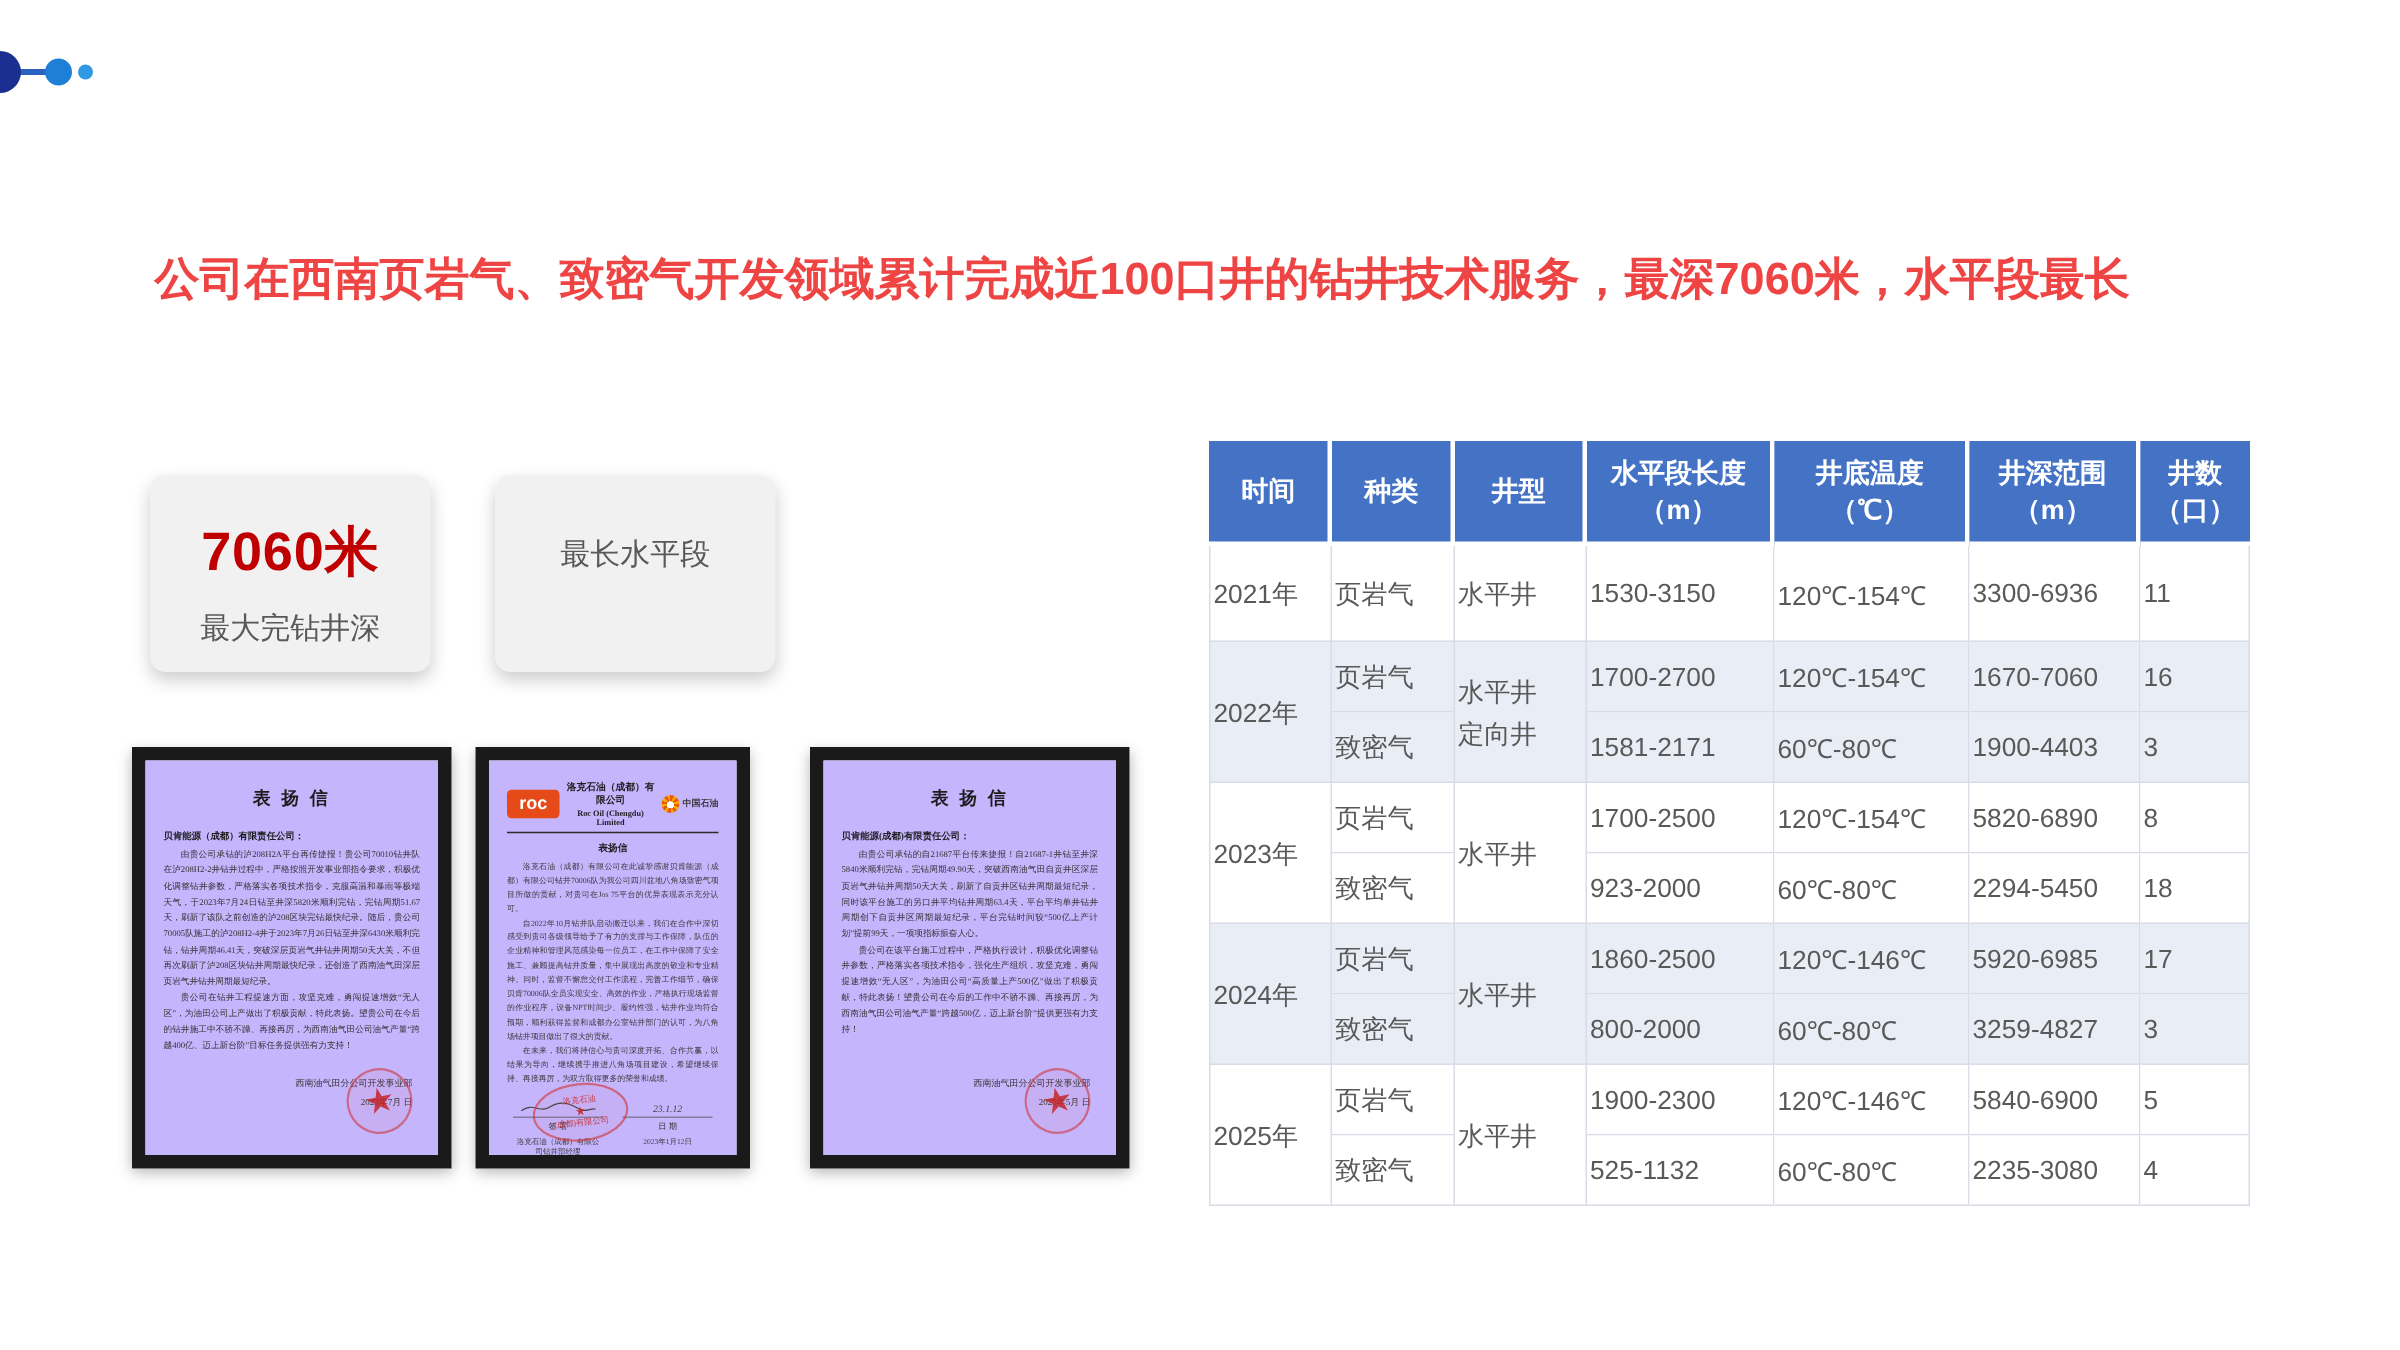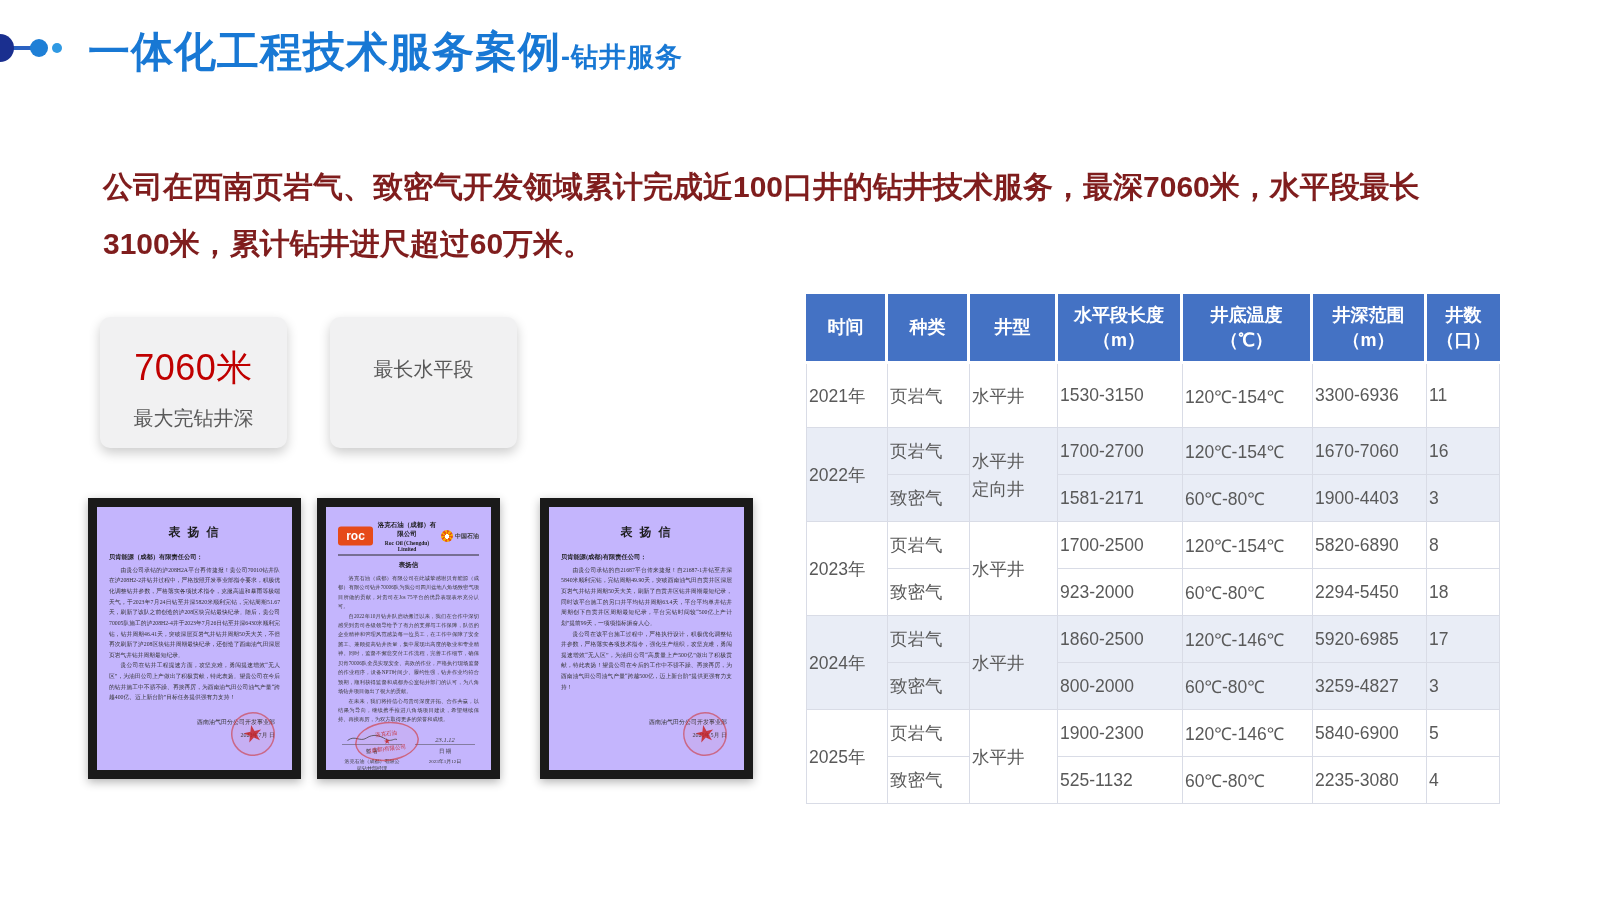--- a/index.html
+++ b/index.html
@@ -13,28 +13,28 @@
   .deco-d1 { left:-14px; top:34px; width:28px; height:28px; background:#1a2f8f; }
   .deco-line { position:absolute; left:10px; top:46px; width:24px; height:4px; background:#2b62c2; }
   .deco-d2 { left:30px; top:39px; width:18px; height:18px; background:#1e7fd6; }
   .deco-d3 { left:52px; top:43px; width:10px; height:10px; background:#2f99e3; }
 
   h1.page-title { position:absolute; left:88px; top:24px; color:#1878d4; font-weight:800; white-space:nowrap; }
   h1.page-title .main { font-size:42px; letter-spacing:1px; }
   h1.page-title .sub  { font-size:27px; letter-spacing:1px; }
 
   
-  .intro { position:absolute; left:103px; top:158px; width:1400px; color:#7f1d1d; font-weight:700; font-size:30px; line-height:57px; }
+  .intro { position:absolute; left:103px; top:158px; width:1400px; color:#ef4444; font-weight:700; font-size:30px; line-height:57px; }
   .intro .line { display:block; }
 
   
   .stat-card { position:absolute; top:317px; width:187px; height:131px; background:#f1f1f2; border-radius:10px;
                box-shadow:0 5px 12px rgba(0,0,0,.20); text-align:center; padding-top:27px; }
   .stat-1 { left:100px; } .stat-2 { left:330px; } .stat-3 { left:553px; }
-  .stat-value { font-size:36px; font-weight:400; color:#c00000; letter-spacing:.5px; }
+  .stat-value { font-size:36px; font-weight:700; color:#c00000; letter-spacing:.5px; }
   .stat-label { font-size:20px; color:#595959; margin-top:12px; }
 
   
   .frame { position:absolute; top:498px; height:281px; background:#fff; border:9px solid #1a1a1a;
            box-shadow:0 3px 9px rgba(0,0,0,.30); }
   .frame-1 { left:88px;  width:213px; }
   .frame-2 { left:317px; width:183px; }
   .frame-3 { left:540px; width:213px; }
   .paper { width:100%; height:100%; overflow:hidden; position:relative; background:#c4b5fd; }
   .paper-scale { width:200%; height:200%; transform:scale(.5); transform-origin:0 0;
@@ -92,27 +92,23 @@
 </head>
 <body>
 
 <div class="slide">
 
   <span class="deco-line"></span>
   <span class="deco-dot deco-d1"></span>
   <span class="deco-dot deco-d2"></span>
   <span class="deco-dot deco-d3"></span>
 
-  <h1 class="page-title">
-    <span class="main">一体化工程技术服务案例</span><span class="sub">-钻井服务</span>
-  </h1>
 
   <p class="intro">
     <span class="line">公司在西南页岩气、致密气开发领域累计完成近100口井的钻井技术服务，最深7060米，水平段最长</span>
-    <span class="line">3100米，累计钻井进尺超过60万米。</span>
   </p>
 
   <div class="stat-card stat-1">
     <div class="stat-value">7060米</div>
     <div class="stat-label">最大完钻井深</div>
   </div>
   <div class="stat-card stat-2">
     <div class="stat-label">最长水平段</div>
   </div>
 

